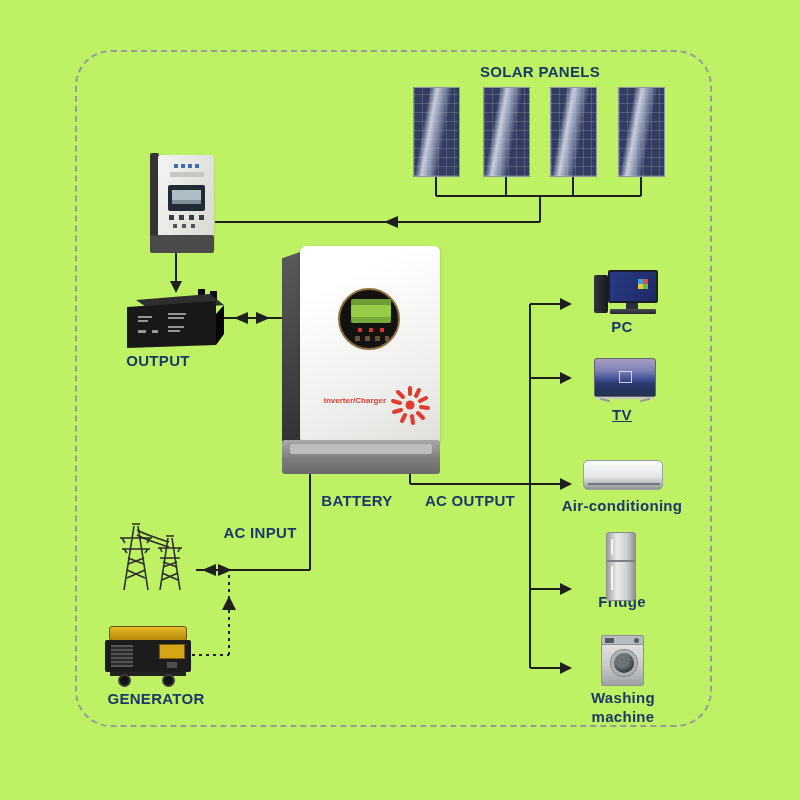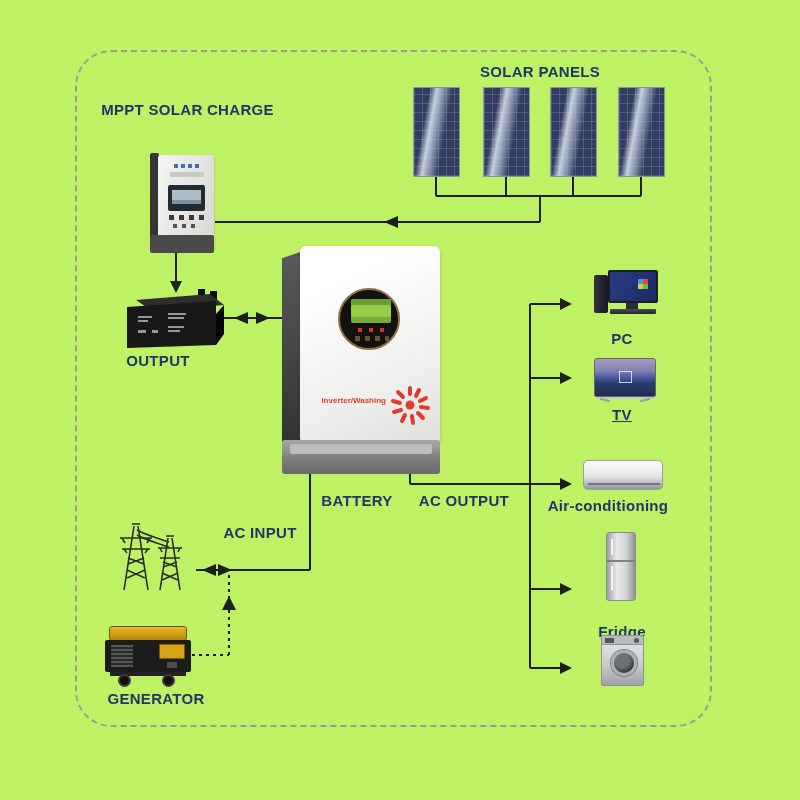--- a/index.html
+++ b/index.html
@@ -168,31 +168,31 @@
       <polygon points="560,298 560,310 572,304"></polygon>
       <polygon points="560,372 560,384 572,378"></polygon>
       <polygon points="560,583 560,595 572,589"></polygon>
       <polygon points="560,662 560,674 572,668"></polygon>
       <polygon points="222,610 236,610 229,596"></polygon>
     </g>
   </svg>
 
   <div class="lbl" style="left:440px; top:62px; width:200px;">SOLAR PANELS</div>
   <div class="lbl" style="left:85px; top:100px; width:205px;">
-    <div>MPPT SOLAR CHARGE</div>
   </div>
   <div class="lbl bat-label-offset">OUTPUT</div>
   <div class="lbl" style="left:312px; top:491px; width:90px;">BATTERY</div>
-  <div class="lbl" style="left:399px; top:491px; width:110px;text-align:right;">AC OUTPUT</div>
+  <div class="lbl" style="left:415px; top:491px; width:110px;">AC OUTPUT</div>
   <div class="lbl" style="left:215px; top:523px; width:90px;">AC INPUT</div>
   <div class="lbl" style="left:96px; top:689px; width:120px;">GENERATOR</div>
-  <div class="lbl" style="left:592px; top:329px; width:60px;">PC</div>
+  <div class="lbl" style="left:592px; top:317px; width:60px;">PC</div>
   <div class="lbl" style="left:592px; top:405px; width:60px;text-decoration:underline;">TV</div>
-  <div class="lbl" style="left:543px; top:496px; width:130px;">Air-conditioning</div>
-  <div class="lbl" style="left:592px; top:622px; width:60px;">Fridge</div>
+  <div class="lbl" style="left:557px; top:496px; width:130px;">Air-conditioning</div>
+  <div class="lbl" style="left:592px; top:592px; width:60px;">Fridge</div>
+  <div class="lbl" style="left:558px; top:688px; width:130px;">Washing machine</div>
 
   <div class="panel" style="left:413px;"></div>
   <div class="panel" style="left:483px;"></div>
   <div class="panel" style="left:550px;"></div>
   <div class="panel" style="left:618px;"></div>
 
   <div class="controller">
     <div class="ctl-fin"></div>
     <div class="ctl-body">
       <div class="ctl-logo"></div>
@@ -227,21 +227,21 @@
   <div class="inverter">
     <div class="inv-side"></div>
     <div class="inv-front"></div>
     <div class="inv-base"></div>
     <div class="inv-base-lip"></div>
     <div class="inv-circle">
       <div class="inv-lcd"></div>
       <div class="inv-leds"></div>
       <div class="inv-keys"></div>
     </div>
-    <div class="inv-brand">Inverter/Washing</div>
+    <div class="inv-brand">Inverter/Charger</div>
     <svg style="position:absolute; left:106px; top:134px;" width="44" height="50">
       <circle cx="22" cy="25" r="4.5" fill="#e23b2e"></circle>
       <g stroke="#e23b2e" stroke-width="4" stroke-linecap="round">
         <line x1="22" y1="14" x2="22" y2="8"></line>
         <line x1="28" y1="16" x2="31" y2="10"></line>
         <line x1="32" y1="21" x2="38" y2="18"></line>
         <line x1="33" y1="27" x2="40" y2="28"></line>
         <line x1="30" y1="33" x2="35" y2="38"></line>
         <line x1="24" y1="36" x2="25" y2="43"></line>
         <line x1="17" y1="35" x2="14" y2="41"></line>

